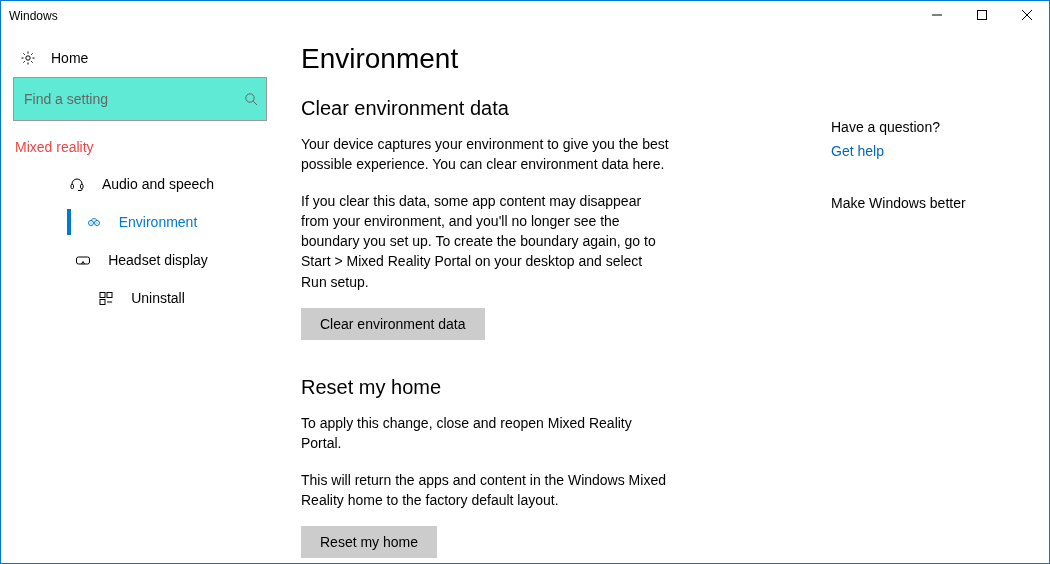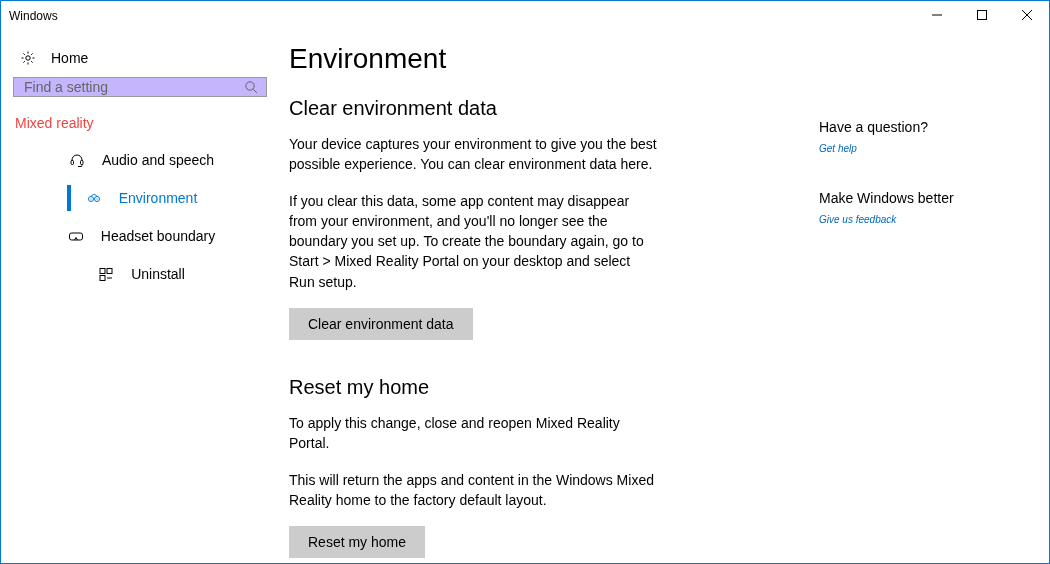--- a/index.html
+++ b/index.html
@@ -29,43 +29,43 @@
       width: 45px;
       height: 30px;
       display: flex;
       align-items: center;
       justify-content: center;
       cursor: pointer;
       font-family: inherit;
     }
     .titlebar-btn svg { stroke: #000; }
     
-    .app-body { display: flex; height: calc(100% - 30px); }
+    .app-body { display: flex; height: calc(100% - 30px); gap: 12px; }
     .sidebar {
       width: 280px;
       padding: 12px 0 0 0;
       display: flex;
       flex-direction: column;
     }
     .home-row {
       display: flex;
       align-items: center;
       padding: 6px 18px 10px 18px;
       cursor: pointer;
     }
     .home-row .icon { width: 18px; height: 18px; margin-right: 14px; display:flex; align-items:center; justify-content:center; }
     .home-text { font-size: 14px; }
     .search-wrap { padding: 0 14px 18px 12px; }
     .search-box {
       position: relative;
       border: 1px solid #999;
-      height: 20px;
-      display: flex;
-      align-items: center;
-      background: #c4b5fd;
+      height: 44px;
+      display: flex;
+      align-items: center;
+      background: #5eead4;
     }
     .search-input {
       flex: 1;
       border: none;
       outline: none;
       height: 100%;
       padding: 0 10px;
       font-size: 14px;
       font-family: inherit;
       color: #666;
@@ -118,21 +118,21 @@
       cursor: pointer;
       margin-bottom: 30px;
     }
     
     .aside {
       flex: 1;
       padding: 40px 0 0 10px;
     }
     .aside-block { margin-bottom: 28px; }
     .aside-head { font-size: 14px; font-weight: 400; margin-bottom: 8px; margin-top: 36px; }
-    .aside-link { color: #0067c0; font-size: 10px; cursor: pointer; font-style: italic; }
+    .aside-link { color: #0067c0; font-size: 14px; cursor: pointer; }
     
     svg { fill: none; stroke: currentColor; stroke-width: 1; }
   </style>
 </head>
 <body>
 
 <div class="titlebar">
   <span class="titlebar-title">Windows</span>
   <div class="titlebar-controls">
     <div class="titlebar-btn">
@@ -212,21 +212,21 @@
         </span>
         <span>Environment</span>
       </div>
       <div class="nav-item">
         <span class="icon">
           <svg width="16" height="16" viewBox="0 0 16 16">
               <rect x="1.5" y="5" width="13" height="7" rx="2"></rect>
               <path d="M6.5 12 L8 9.5 L9.5 12"></path>
             </svg>
         </span>
-        <span>Headset boundary</span>
+        <span>Headset display</span>
       </div>
       <div class="nav-item">
         <span class="icon">
           <svg width="16" height="16" viewBox="0 0 16 16">
               <rect x="2" y="2.5" width="5" height="5"></rect>
               <rect x="9" y="2.5" width="5" height="5"></rect>
               <rect x="2" y="9.5" width="5" height="5"></rect>
               <line x1="9" y1="12" x2="14" y2="12"></line>
             </svg>
         </span>
@@ -250,18 +250,17 @@
       <button class="btn">Reset my home</button>
     </div>
 
     <div class="aside">
       <div class="aside-block">
         <div class="aside-head">Have a question?</div>
         <div class="aside-link">Get help</div>
       </div>
       <div class="aside-block">
         <div class="aside-head">Make Windows better</div>
-        <div class="aside-link">Give us feedback</div>
       </div>
     </div>
   </div>
 
 </div>
 
 </body></html>

